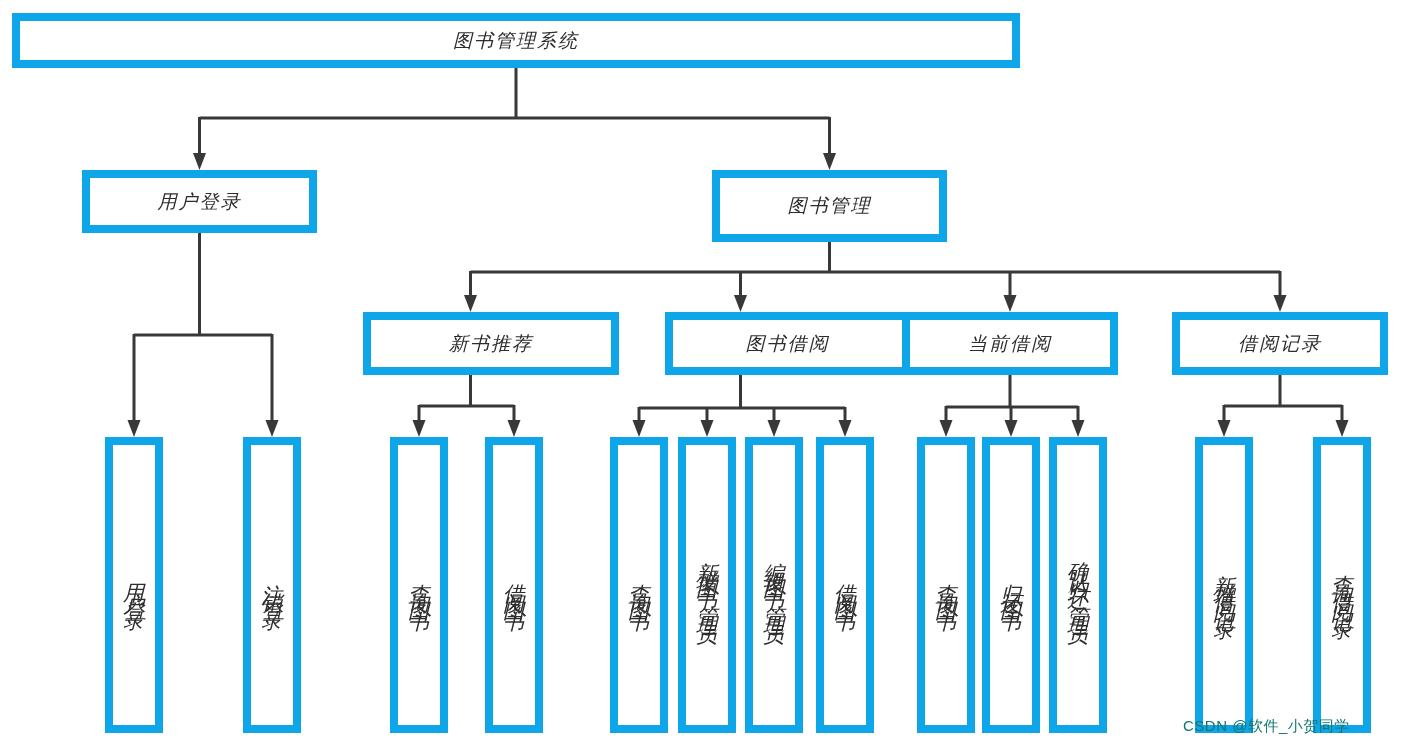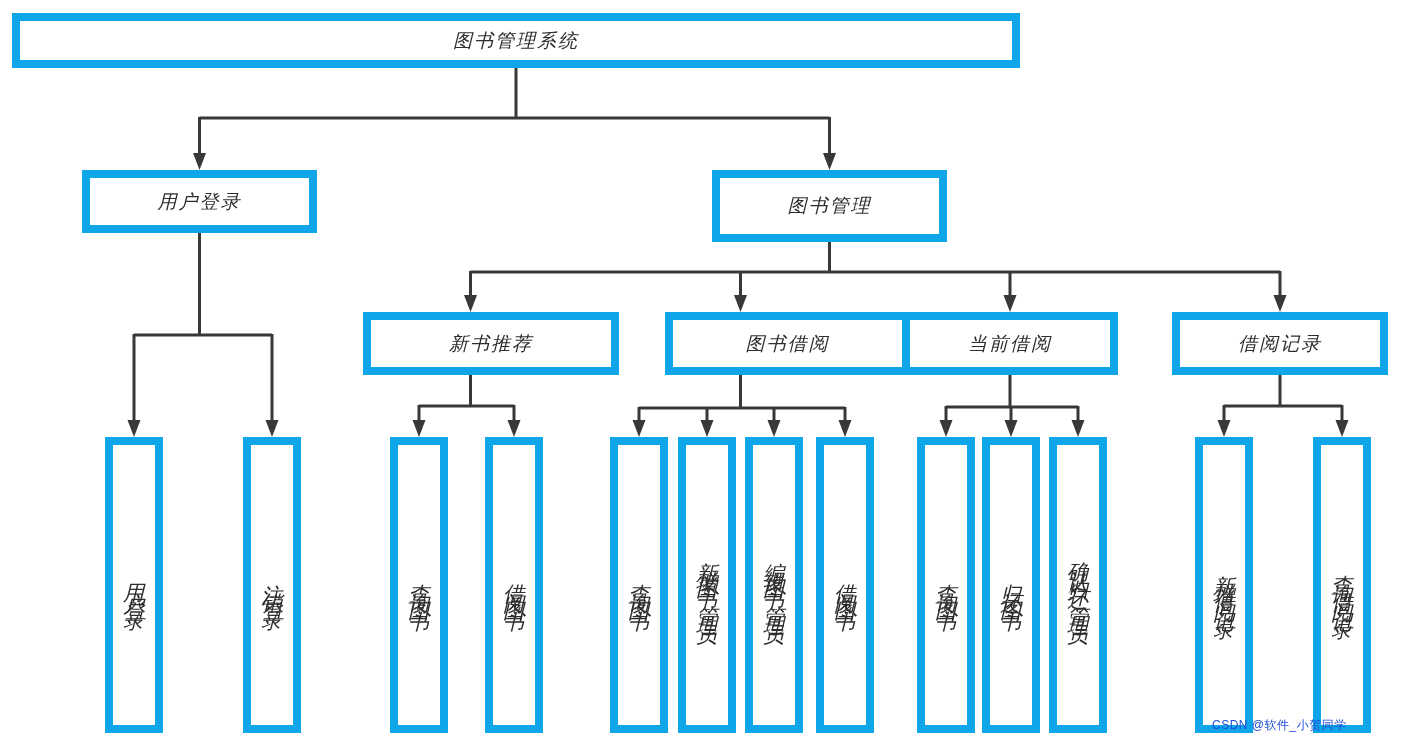--- a/index.html
+++ b/index.html
@@ -24,23 +24,23 @@
   .h-node{font-size:19px;letter-spacing:2px;white-space:nowrap;}
   .v-node{
     writing-mode:vertical-rl;
     text-orientation:mixed;
     font-size:21px;
     letter-spacing:9px;
     line-height:1;
   }
   .watermark{
     position:absolute;
-    left:1212px;top:717px;
-    font-size:12px;
-    color:#1d4ed8;
+    left:1183px;top:717px;
+    font-size:15px;
+    color:#0f766e;
     letter-spacing:0.5px;
     white-space:nowrap;
     z-index:5;
   }
 </style>
 </head>
 <body>
 
 <div id="canvas">
 

